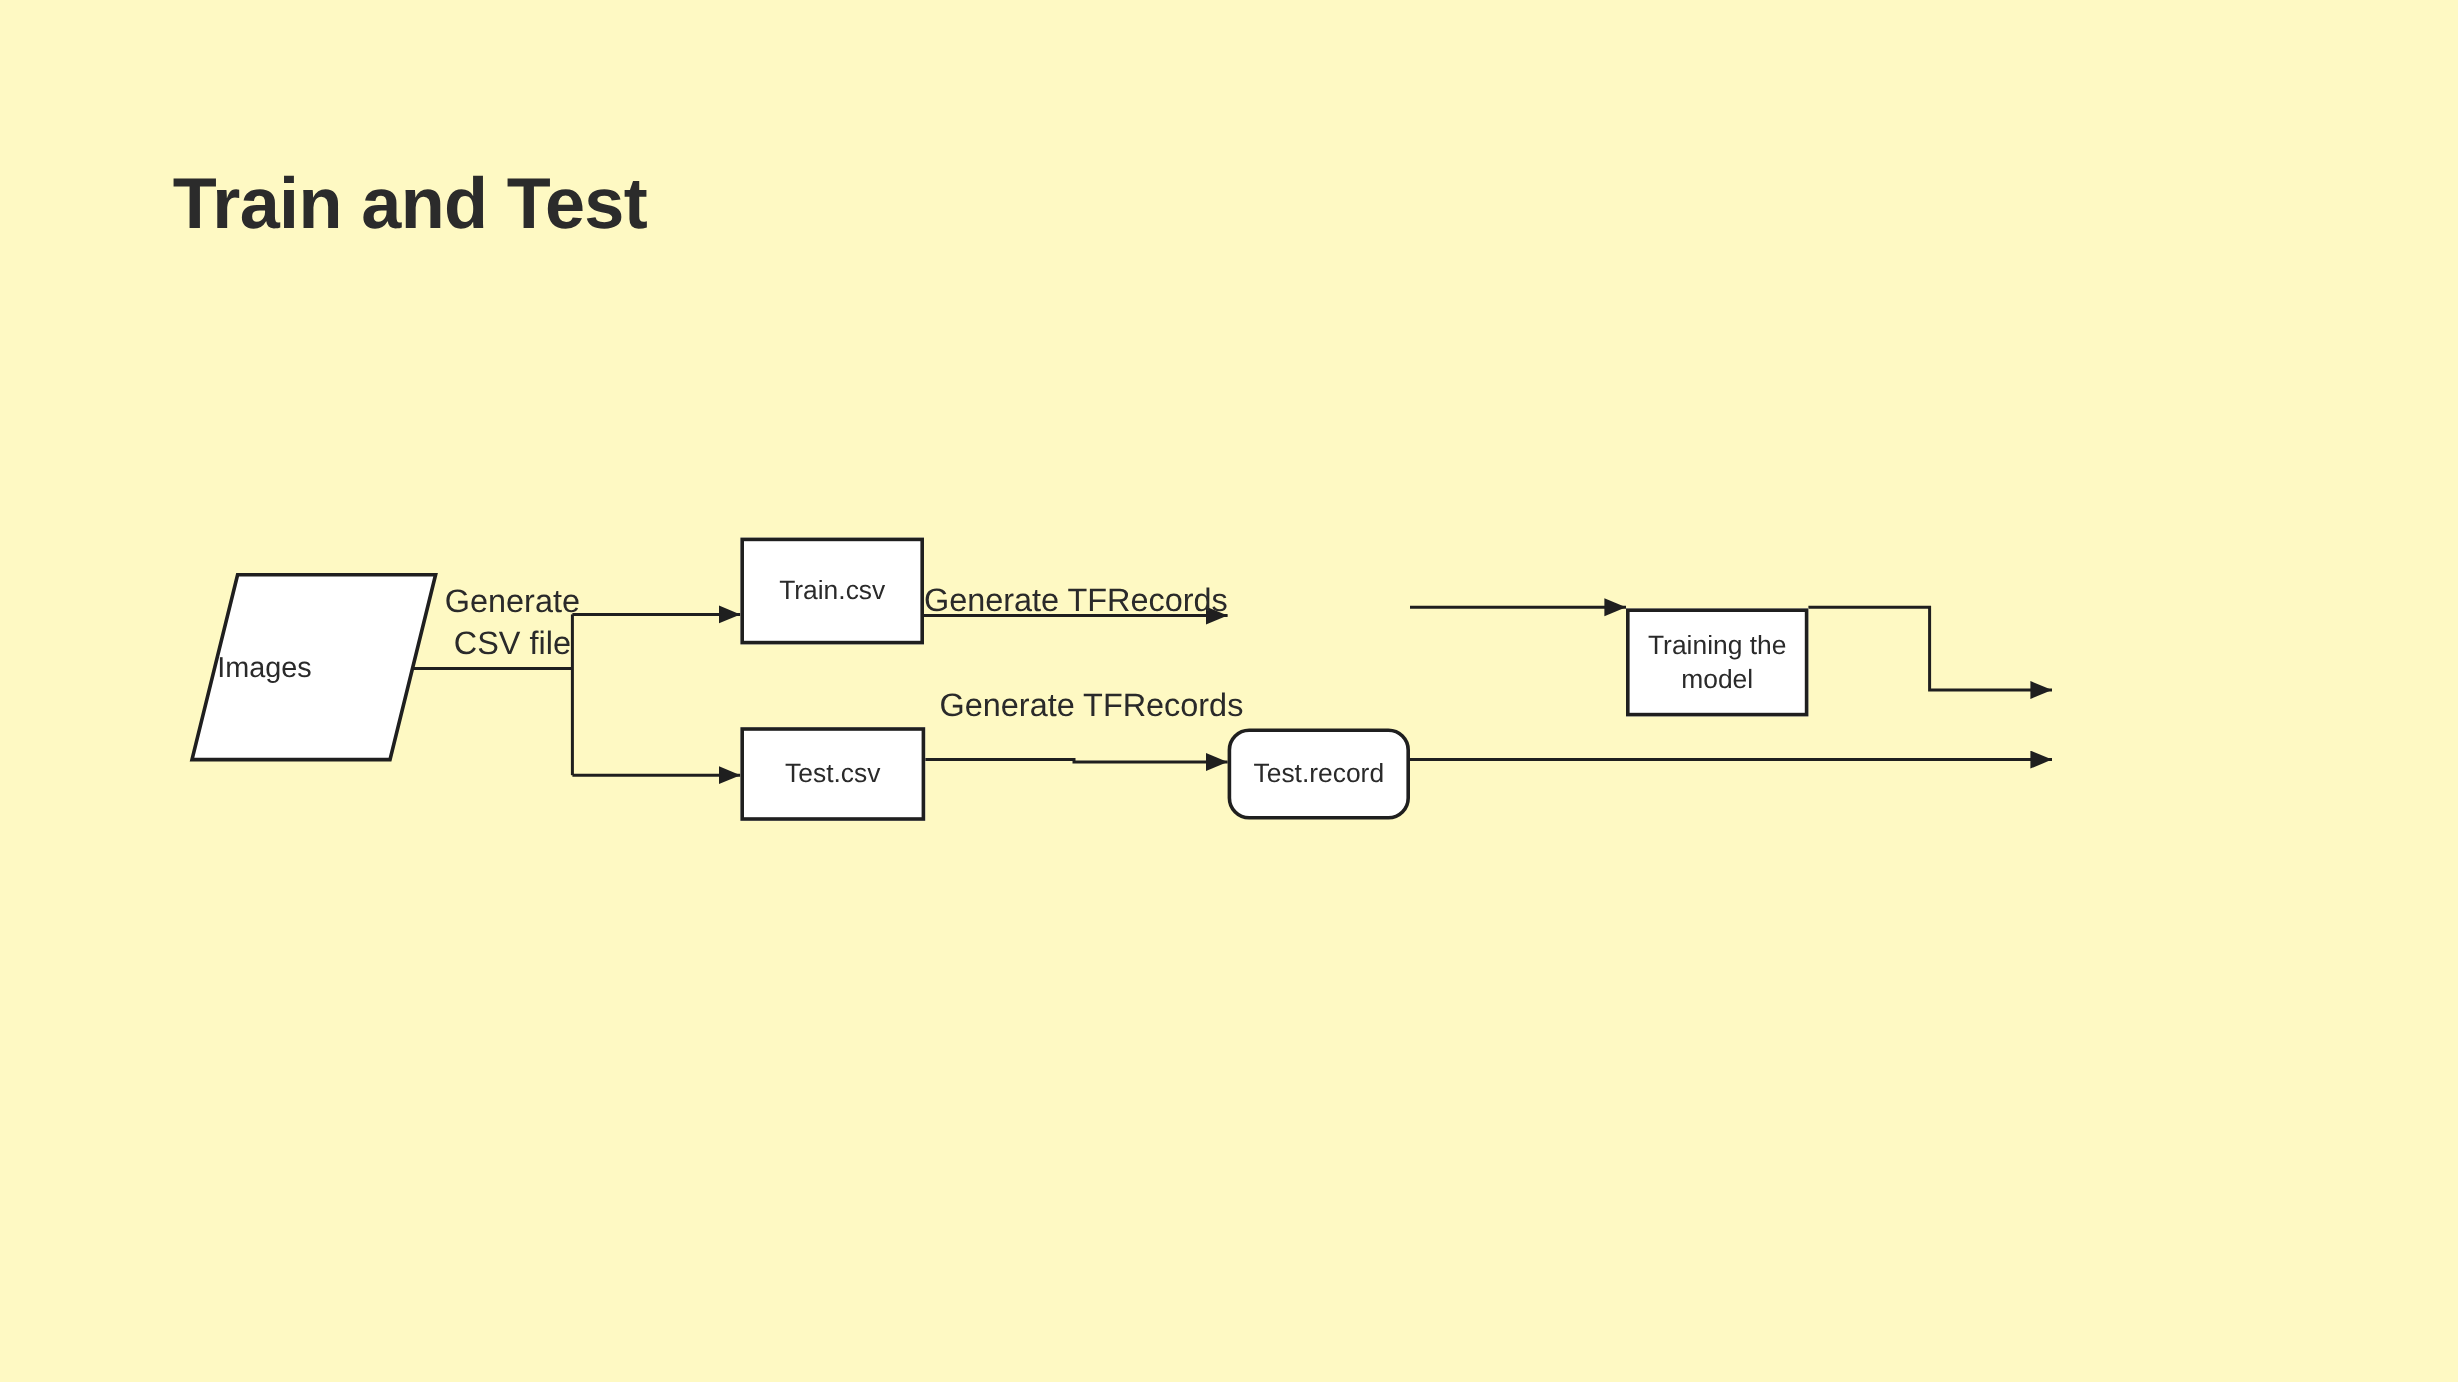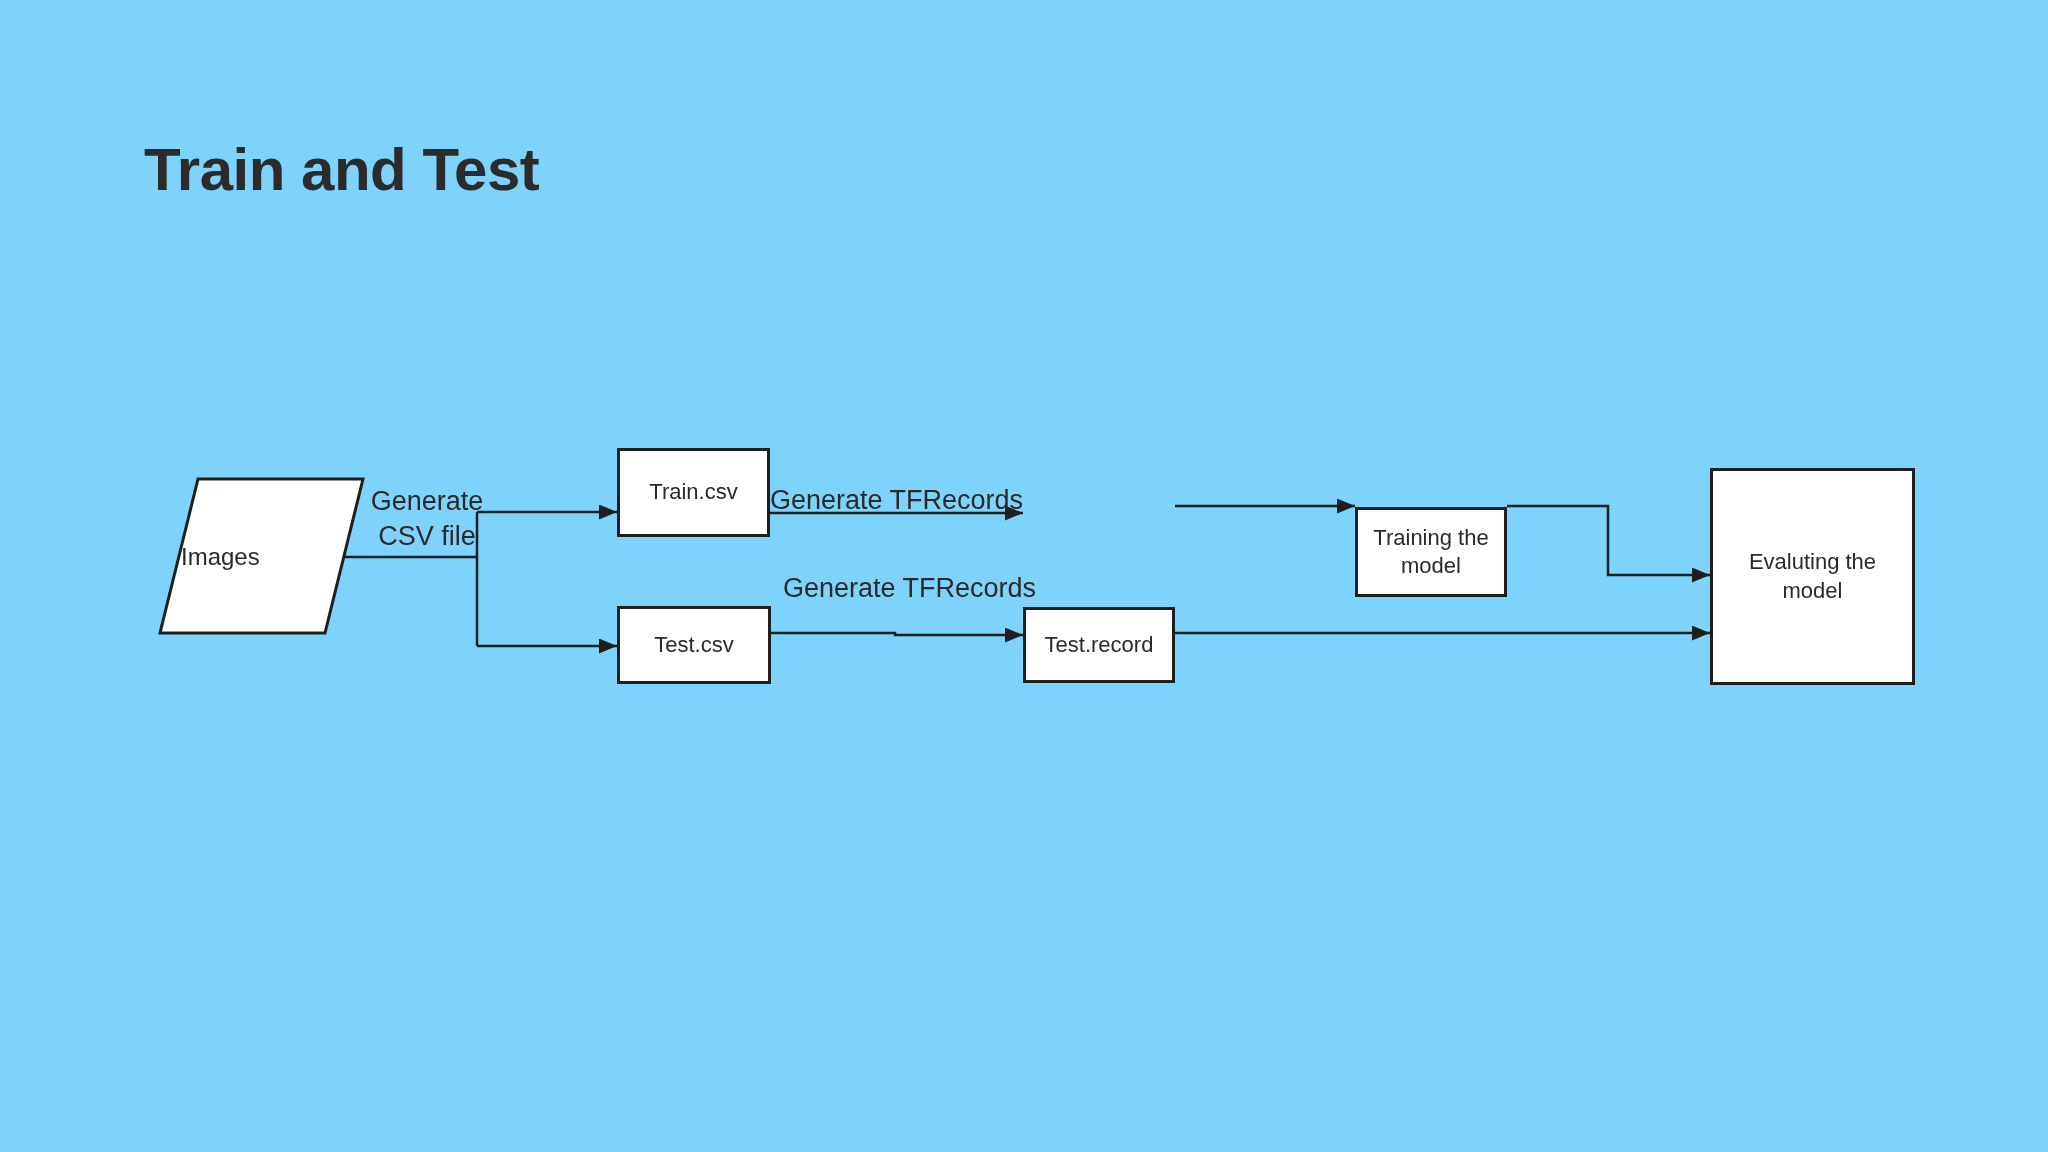--- a/index.html
+++ b/index.html
@@ -4,21 +4,21 @@
 <style>
   html, body {
     margin: 0;
     padding: 0;
     background: #ffffff;
   }
   .stage {
     position: relative;
     width: 2048px;
     height: 1152px;
-    background: #7dd3fc;
+    background: #fef9c3;
     font-family: "Liberation Sans", sans-serif;
     overflow: hidden;
   }
   .slide-title {
     position: absolute;
     left: 144px;
     top: 140px;
     font-size: 60px;
     font-weight: bold;
     color: #2b2b2b;
@@ -45,21 +45,21 @@
     text-align: center;
     font-size: 22px;
     line-height: 1.28;
     color: #2a2a2a;
     z-index: 2;
     padding: 0 12px;
   }
   .node-train-csv    { left: 617px;  top: 448px; width: 153px; height: 89px; }
   .node-test-csv     { left: 617px;  top: 606px; width: 154px; height: 78px; }
   .node-train-record { left: 1023px; top: 468px; width: 152px; height: 89px; }
-  .node-test-record  { left: 1023px; top: 607px; width: 152px; height: 76px; }
+  .node-test-record  { left: 1023px; top: 607px; width: 152px; height: 76px; border-radius: 18px; }
   .node-training     { left: 1355px; top: 467px; width: 152px; height: 90px; margin-top: 40px; }
   .node-evaluating   { left: 1710px; top: 468px; width: 205px; height: 217px; }
   .node-images-label {
     position: absolute;
     left: 181px;
     top: 543px;
     width: 160px;
     font-size: 24px;
     color: #2a2a2a;
     z-index: 2;
@@ -129,21 +129,20 @@
 
   <div class="node node-train-csv">Train.csv</div>
 
   <div class="node node-test-csv">Test.csv</div>
 
 
   <div class="node node-test-record">Test.record</div>
 
   <div class="node node-training">Training the model</div>
 
-  <div class="node node-evaluating">Evaluting the model</div>
 
   <div class="edge-label edge-label-csv">Generate CSV file</div>
 
   <div class="edge-label edge-label-tfr-train">Generate TFRecords</div>
 
   <div class="edge-label edge-label-tfr-test">Generate TFRecords</div>
 
 </div>
 
 </body></html>

